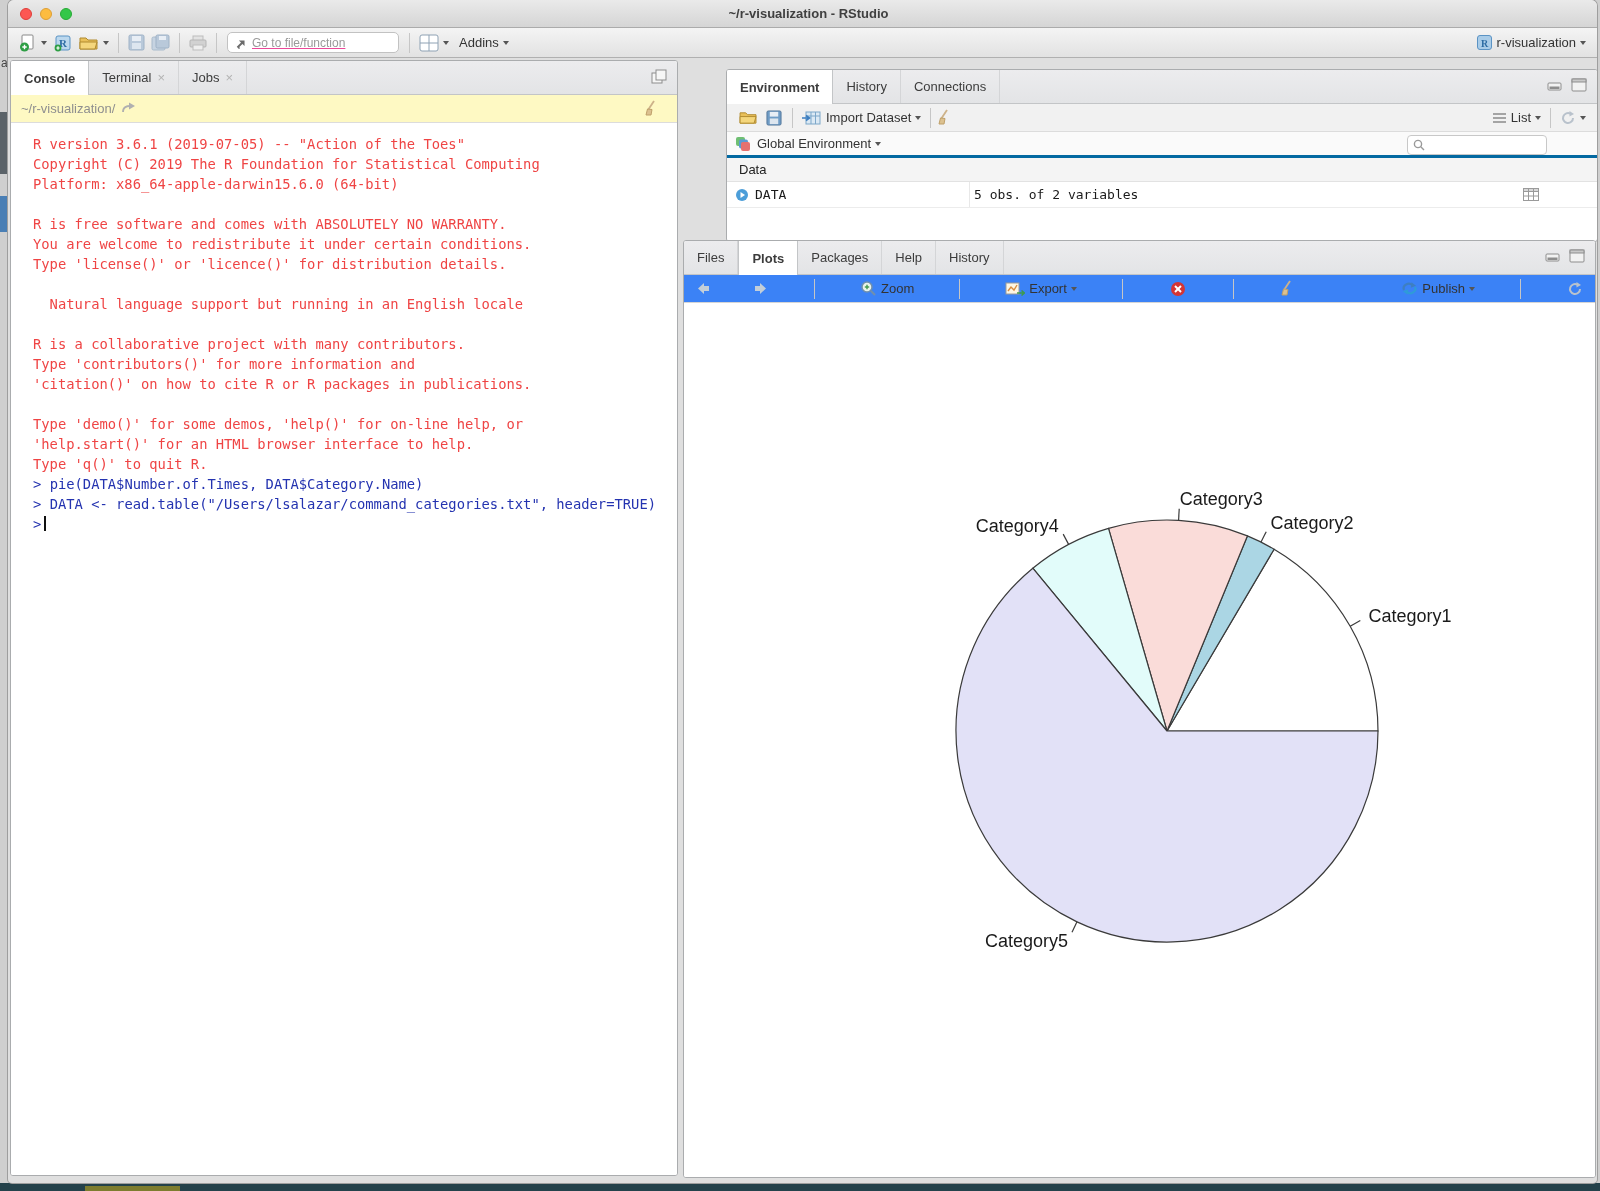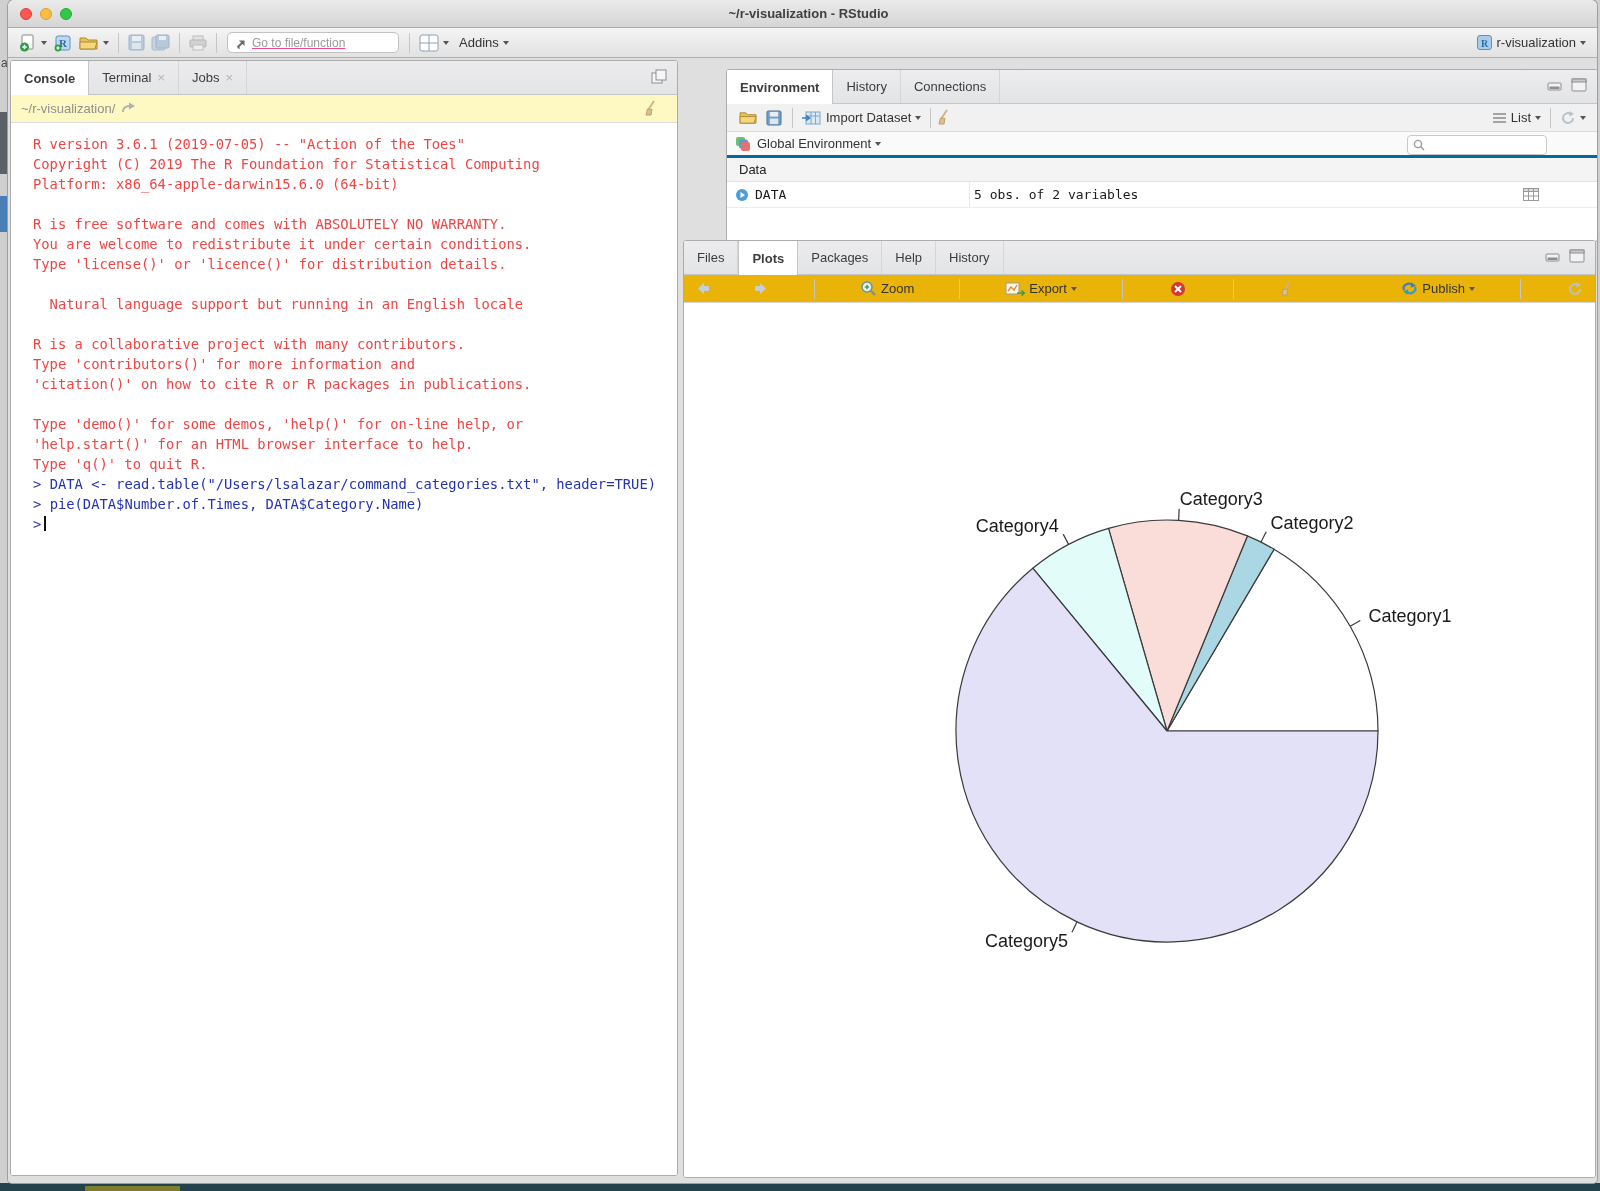--- a/index.html
+++ b/index.html
@@ -81,21 +81,21 @@
   .search-box input { border:none; outline:none; width:100%; font-size:12px; background:transparent; }
   .data-header { height:24px; line-height:24px; background:#f4f4f4; border-bottom:1px solid #e2e2e2;
                  font-size:13px; color:#222; padding-left:12px; }
   .obj-row { height:26px; display:flex; align-items:center; border-bottom:1px solid #ececec;
              font-family:"DejaVu Sans Mono", monospace; font-size:13px; color:#1a1a1a; position:relative; }
   .obj-name { width:243px; display:flex; align-items:center; padding-left:8px;
               border-right:1px solid #e8e8e8; height:100%; }
   .obj-summary { padding-left:4px; }
 
   
-  .plots-toolbar { height:28px; background:#eab308; border-bottom:1px solid #d5d5d5;
+  .plots-toolbar { height:28px; background:#3b82f6; border-bottom:1px solid #d5d5d5;
                    display:flex; align-items:center; padding:0 8px; font-size:13px; color:#333; position:relative;gap:36px; }
   .plot-area { position:absolute; top:63px; left:0; right:0; bottom:0; background:#fff; }
   #pie-svg text { font-family:"Liberation Sans", sans-serif; font-size:18px; fill:#1a1a1a; }
 
   .icon { display:inline-flex; align-items:center; justify-content:center; }
   .icon svg { display:block; }
 </style>
 </head>
 <body>
 
@@ -260,22 +260,22 @@
   Natural language support but running in an English locale
 
 R is a collaborative project with many contributors.
 Type 'contributors()' for more information and
 'citation()' on how to cite R or R packages in publications.
 
 Type 'demo()' for some demos, 'help()' for on-line help, or
 'help.start()' for an HTML browser interface to help.
 Type 'q()' to quit R.
 </div>
+      <div class="c-cmd"><span>&gt;</span> <span>pie(DATA$Number.of.Times, DATA$Category.Name)</span></div>
       <div class="c-cmd"><span>&gt;</span> <span>DATA &lt;- read.table("/Users/lsalazar/command_categories.txt", header=TRUE)</span></div>
-      <div class="c-cmd"><span>&gt;</span> <span>pie(DATA$Number.of.Times, DATA$Category.Name)</span></div>
       <div class="c-cmd"><span>&gt;</span><span class="cursor"></span></div>
     </div>
   </div>
 
   <div class="pane pane-env">
     <div class="tabstrip">
       <div class="tab active">
           <span>Environment</span>
         </div>
       <div class="tab">

